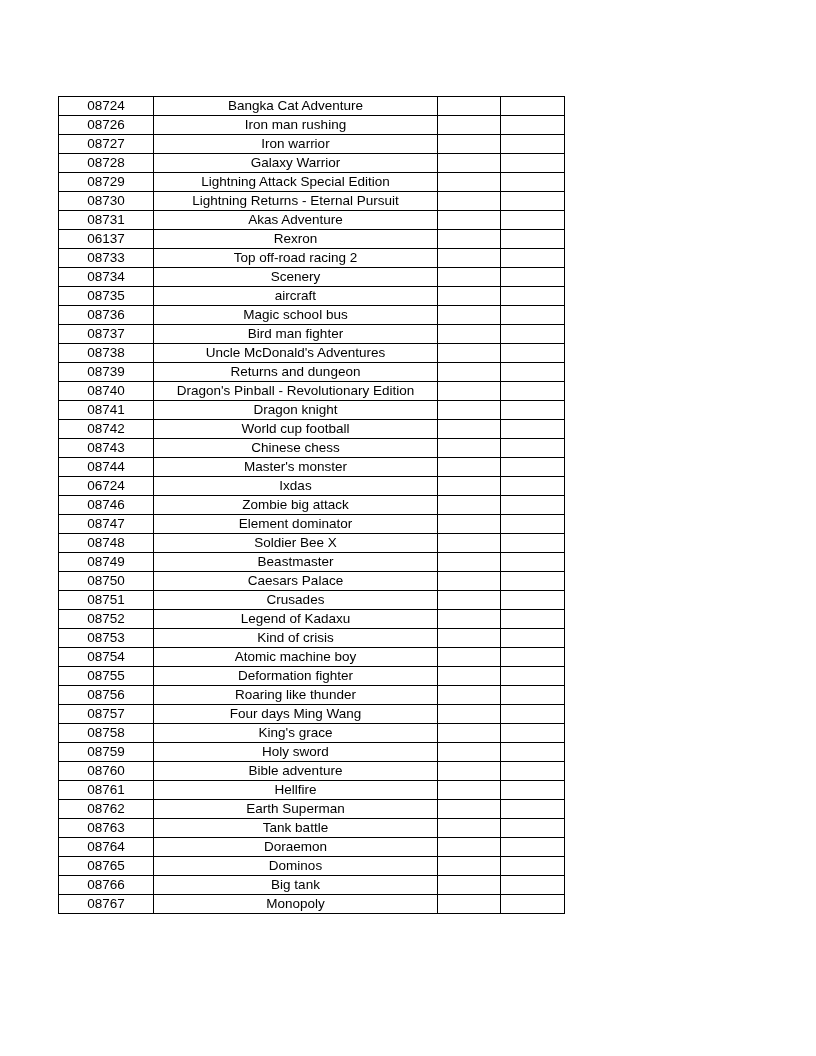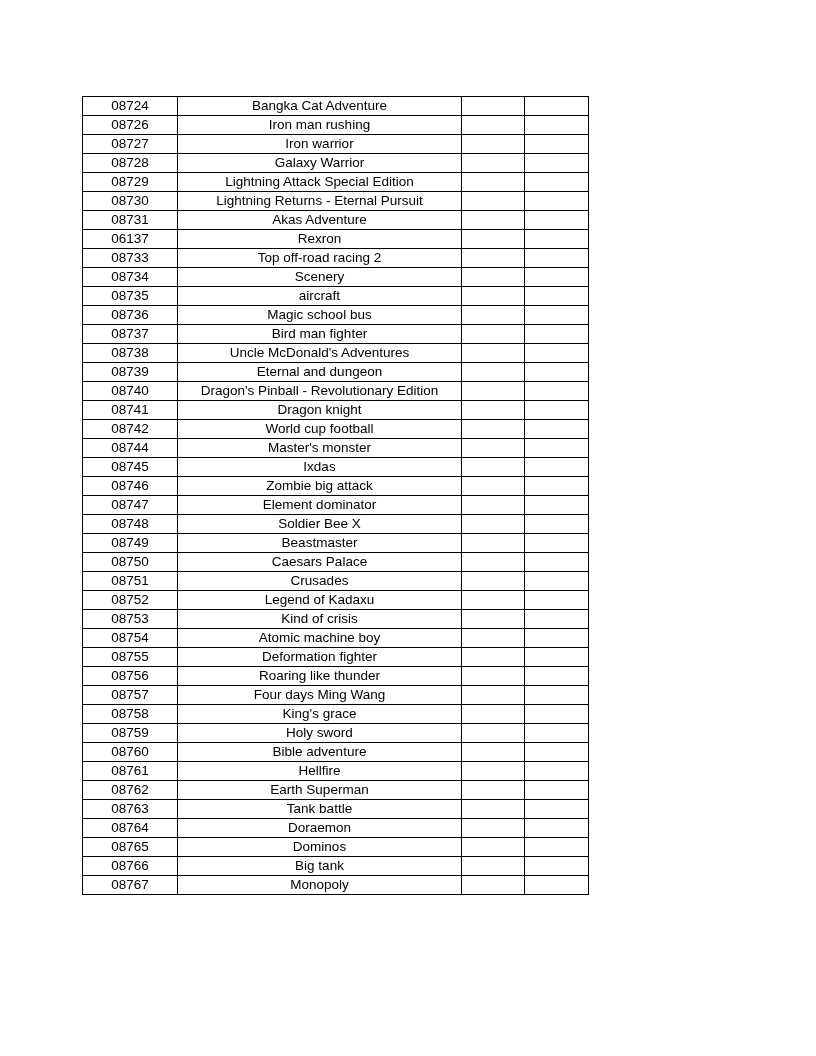--- a/index.html
+++ b/index.html
@@ -9,21 +9,21 @@
   body {
     width: 816px;
     height: 1056px;
     background: #ffffff;
     position: relative;
     font-family: "Liberation Sans", sans-serif;
     color: #000000;
   }
   table.game-table {
     position: absolute;
-    left: 82px;
+    left: 58px;
     top: 96px;
     border-collapse: collapse;
     table-layout: fixed;
   }
   table.game-table td {
     border: 1px solid #000000;
     height: 18px;
     padding: 0 2px;
     text-align: center;
     vertical-align: middle;
@@ -128,21 +128,21 @@
           <td></td>
         </tr>
         <tr>
           <td>08738</td>
           <td>Uncle McDonald's Adventures</td>
           <td></td>
           <td></td>
         </tr>
         <tr>
           <td>08739</td>
-          <td>Eternal and dungeon</td>
+          <td>Returns and dungeon</td>
           <td></td>
           <td></td>
         </tr>
         <tr>
           <td>08740</td>
           <td>Dragon's Pinball - Revolutionary Edition</td>
           <td></td>
           <td></td>
         </tr>
         <tr>
@@ -151,27 +151,33 @@
           <td></td>
           <td></td>
         </tr>
         <tr>
           <td>08742</td>
           <td>World cup football</td>
           <td></td>
           <td></td>
         </tr>
         <tr>
+          <td>08743</td>
+          <td>Chinese chess</td>
+          <td></td>
+          <td></td>
+        </tr>
+        <tr>
           <td>08744</td>
           <td>Master's monster</td>
           <td></td>
           <td></td>
         </tr>
         <tr>
-          <td>08745</td>
+          <td>06724</td>
           <td>Ixdas</td>
           <td></td>
           <td></td>
         </tr>
         <tr>
           <td>08746</td>
           <td>Zombie big attack</td>
           <td></td>
           <td></td>
         </tr>

